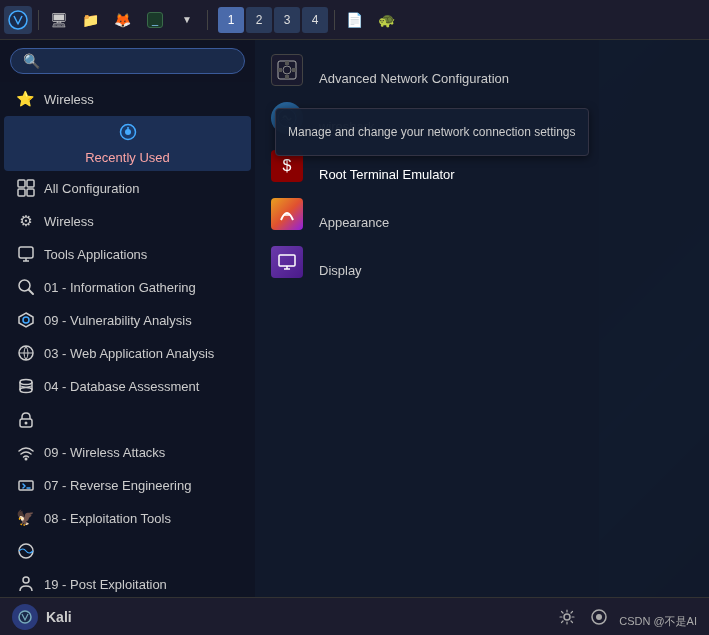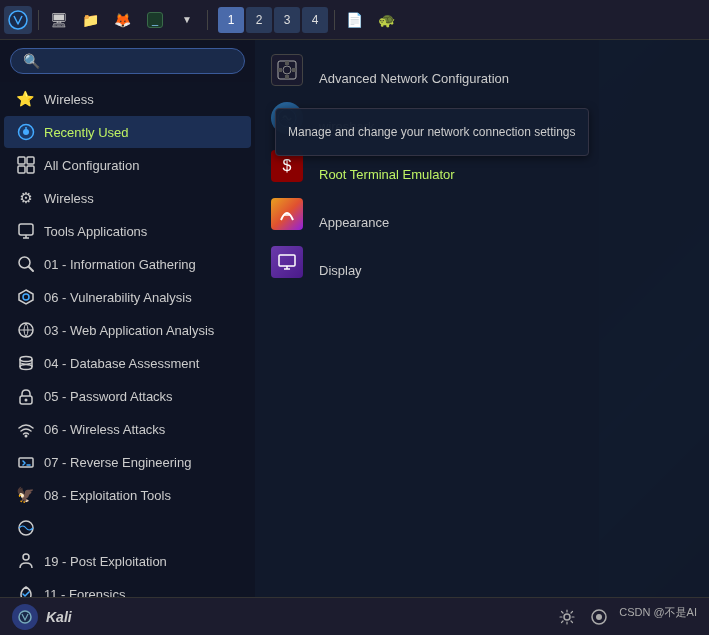--- a/index.html
+++ b/index.html
@@ -143,21 +143,21 @@
       display: flex;
       align-items: center;
       padding: 6px 12px;
       gap: 8px;
       cursor: pointer;
       color: #ccc;
       font-size: 13px;
       border-radius: 4px;
       margin: 1px 4px;
     }
-    .menu-item.selected { background: rgba(30,50,90,0.9); color: #bef264; }
+    .menu-item.selected { background: rgba(30,50,90,0.9); color: #fca5a5; flex-direction: column; }
     .menu-item .item-icon {
       width: 20px;
       height: 20px;
       flex-shrink: 0;
       display: flex;
       align-items: center;
       justify-content: center;
       font-size: 15px;
     }
     .menu-item .item-label {
@@ -226,41 +226,40 @@
       justify-content: space-between;
       padding: 0 12px;
       border-top: 1px solid #333;
       position: absolute;
       bottom: 0;
     }
     .bottom-left {
       display: flex;
       align-items: center;
       gap: 8px;
-      font-style: italic;
     }
     .kali-icon-wrap {
       width: 26px;
       height: 26px;
       background: #2a3a7a;
       border-radius: 50%;
       display: flex;
       align-items: center;
       justify-content: center;
       font-size: 14px;
       color: #7ab;
     }
     .bottom-label {
       color: #ccc;
       font-size: 14px;
       font-weight: 600;
     }
     .bottom-right {
       display: flex;
-      align-items: flex-start;
+      align-items: flex-end;
       gap: 8px;
       color: #aaa;
       font-size: 12px;
     }
     .bottom-icon {
       width: 24px;
       height: 24px;
       display: flex;
       align-items: center;
       justify-content: center;
@@ -414,21 +413,21 @@
         <span class="item-label">01 - Information Gathering</span>
       </div>
 
       <div class="menu-item">
         <span class="item-icon">
           <svg width="18" height="18" viewBox="0 0 18 18" fill="none">
             <path d="M9 2 L16 6 L16 12 L9 16 L2 12 L2 6 Z" stroke="#ccc" stroke-width="1.5" fill="none"></path>
             <circle cx="9" cy="9" r="3" stroke="#4af" stroke-width="1.5"></circle>
           </svg>
         </span>
-        <span class="item-label">06 - Vulnerability Analysis</span>
+        <span class="item-label">09 - Vulnerability Analysis</span>
       </div>
 
       <div class="menu-item">
         <span class="item-icon">
           <svg width="18" height="18" viewBox="0 0 18 18" fill="none">
             <circle cx="9" cy="9" r="7" stroke="#ccc" stroke-width="1.5"></circle>
             <path d="M9 2 Q13 9 9 16" stroke="#ccc" stroke-width="1"></path>
             <path d="M9 2 Q5 9 9 16" stroke="#ccc" stroke-width="1"></path>
             <path d="M2 9 L16 9" stroke="#ccc" stroke-width="1"></path>
           </svg>
@@ -450,33 +449,32 @@
       </div>
 
       <div class="menu-item">
         <span class="item-icon">
           <svg width="18" height="18" viewBox="0 0 18 18" fill="none">
             <path d="M5 9 L5 7 Q5 3 9 3 Q13 3 13 7 L13 9" stroke="#ccc" stroke-width="1.5" fill="none"></path>
             <rect x="3" y="9" width="12" height="8" rx="2" stroke="#ccc" stroke-width="1.5"></rect>
             <circle cx="9" cy="13" r="1.5" fill="#ccc"></circle>
           </svg>
         </span>
-        <span class="item-label">05 - Password Attacks</span>
       </div>
 
       <div class="menu-item">
         <span class="item-icon">
           <svg width="18" height="18" viewBox="0 0 18 18" fill="none">
             <path d="M2 8 Q9 2 16 8" stroke="#ccc" stroke-width="1.5" fill="none" stroke-linecap="round"></path>
             <path d="M4 11 Q9 7 14 11" stroke="#ccc" stroke-width="1.5" fill="none" stroke-linecap="round"></path>
             <path d="M6.5 14 Q9 12 11.5 14" stroke="#ccc" stroke-width="1.5" fill="none" stroke-linecap="round"></path>
             <circle cx="9" cy="16" r="1.5" fill="#ccc"></circle>
           </svg>
         </span>
-        <span class="item-label">06 - Wireless Attacks</span>
+        <span class="item-label">09 - Wireless Attacks</span>
       </div>
 
       <div class="menu-item">
         <span class="item-icon">
           <svg width="18" height="18" viewBox="0 0 18 18" fill="none">
             <rect x="2" y="5" width="14" height="9" rx="1" stroke="#ccc" stroke-width="1.5"></rect>
             <path d="M6 8 L8 10 L6 12" stroke="#4af" stroke-width="1.5" stroke-linecap="round" stroke-linejoin="round"></path>
             <path d="M10 12 L13 12" stroke="#4af" stroke-width="1.5" stroke-linecap="round"></path>
           </svg>
         </span>
@@ -548,21 +546,21 @@
           <path d="M5 14 Q8 10 11 14 Q14 18 17 14" stroke="#4af" stroke-width="1" fill="none" opacity="0.6"></path>
         </svg>
       </div>
       <span class="app-label">wireshark</span>
     </div>
 
     <div class="app-item">
       <div class="root-icon app-icon">
         <span style="font-size:16px; color:white;">$</span>
       </div>
-      <span class="app-label" style="color:#bef264;">Root Terminal Emulator</span>
+      <span class="app-label" style="color:#ffffff;">Root Terminal Emulator</span>
     </div>
 
     <div class="app-item">
       <div class="appearance-icon app-icon">
         <svg width="20" height="20" viewBox="0 0 20 20" fill="none">
           <path d="M4 16 Q10 2 16 16" stroke="white" stroke-width="2" fill="none" stroke-linejoin="round"></path>
           <path d="M7 11 L13 11" stroke="white" stroke-width="1.5"></path>
         </svg>
       </div>
       <span class="app-label">Appearance</span>

